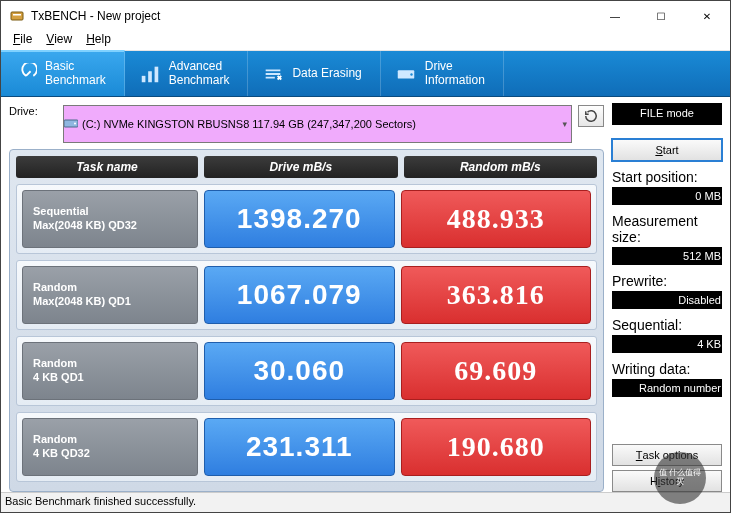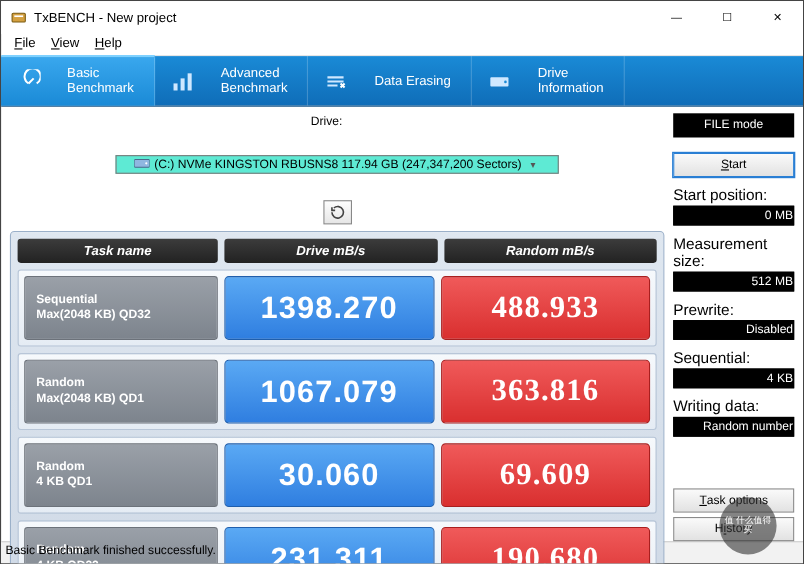--- a/index.html
+++ b/index.html
@@ -9,32 +9,32 @@
 .titlebar .appicon { width: 16px; height: 16px; margin-right: 6px; display:inline-flex; align-items:center; justify-content:center; }
 .titlebar .title { font-size: 12px; color: #000; }
 .winbtns { margin-left: auto; display: flex; }
 .winbtn { width: 46px; height: 30px; display: flex; align-items: center; justify-content: center; font-size: 10px; color: #000; background: transparent; border: none; }
 
 .menubar { height: 20px; padding: 0 6px; display: flex; gap: 2px; font-size: 12px; border-bottom: 1px solid #e5e5e5; }
 .menubar span { padding: 1px 6px; }
 .menubar span u { text-decoration: underline; }
 
 .tabbar { height: 46px; background: linear-gradient(#1a8ad6, #0f6db8); display: flex; align-items: stretch; border-bottom: 1px solid #0a4b7f; }
-.tab { display: flex; align-items: center; gap: 24px; padding: 0 18px 0 14px; color: #fff; font-size: 12px; border-right: 1px solid rgba(255,255,255,.2); cursor: pointer; }
+.tab { display: flex; align-items: center; gap: 8px; padding: 0 18px 0 14px; color: #fff; font-size: 12px; border-right: 1px solid rgba(255,255,255,.2); cursor: pointer; }
 .tab.active { background: linear-gradient(#39a7ee, #1a8ad6); border-top: 2px solid #7fd1ff; margin-top: -1px; }
 .tab .ticon { width: 22px; height: 22px; display:flex; align-items:center; justify-content:center; }
 .tab .tlabel { line-height: 1.15; }
 
 .content { display: flex; padding: 6px 8px 0 8px; gap: 8px; height: calc(100% - 30px - 20px - 46px - 20px); }
 .left { flex: 1; display: flex; flex-direction: column; }
 .statusbar { height: 20px; font-size: 11px; padding: 2px 4px; border-top: 1px solid #ccc; background: #f2f2f2; }
 
-.driverow { display: flex; align-items: center; gap: 24px; padding: 2px 0 6px 0; font-size: 11px; flex-direction: column; }
+.driverow { display: flex; align-items: flex-start; gap: 6px; padding: 2px 0 6px 0; font-size: 11px; }
 .driverow .lbl { width: 48px; }
-.driveselect { flex: 1; height: 14px; background: #5eead4; border: 1px solid #7a7a7a; display: flex; align-items: center; padding: 0 16px; gap: 4px; font-size: 11px; }
+.driveselect { flex: 1; height: 38px; background: #f0abfc; border: 1px solid #7a7a7a; display: flex; align-items: center; padding: 0 0; gap: 4px; font-size: 11px; }
 .driveselect .arrow { margin-left: auto; font-size: 9px; color: #555; padding: 0 4px; }
 .reloadbtn { width: 26px; height: 22px; border: 1px solid #888; background: linear-gradient(#fefefe,#e6e6e6); display:flex; align-items:center; justify-content:center; }
 
 .bench { flex:1; background: linear-gradient(#dfe7f0,#cfd9e6); border: 1px solid #9bb0c9; border-radius: 4px; padding: 6px; display:flex; flex-direction:column; gap:6px; }
 .headerrow { display:flex; gap:6px; }
 .headercell { flex:1; height: 22px; background: linear-gradient(#3c3c3c,#222); color:#fff; font-size:12px; font-style: italic; font-weight: bold; display:flex; align-items:center; justify-content:center; border-radius: 3px; }
 .headercell.first { flex: 0 0 182px; }
 
 .benchrow { display:flex; gap:6px; background: linear-gradient(#f6f9fc,#e5ecf4); border:1px solid #b8c6d8; border-radius:3px; padding:5px; height: 70px; }
 .taskname { flex: 0 0 176px; background: linear-gradient(#9aa0a8,#7d848d); border:1px solid #6c727a; border-radius:3px; color:#fff; display:flex; flex-direction:column; justify-content:center; padding:0 10px; font-size:11px; line-height:1.25; font-weight: bold; }

